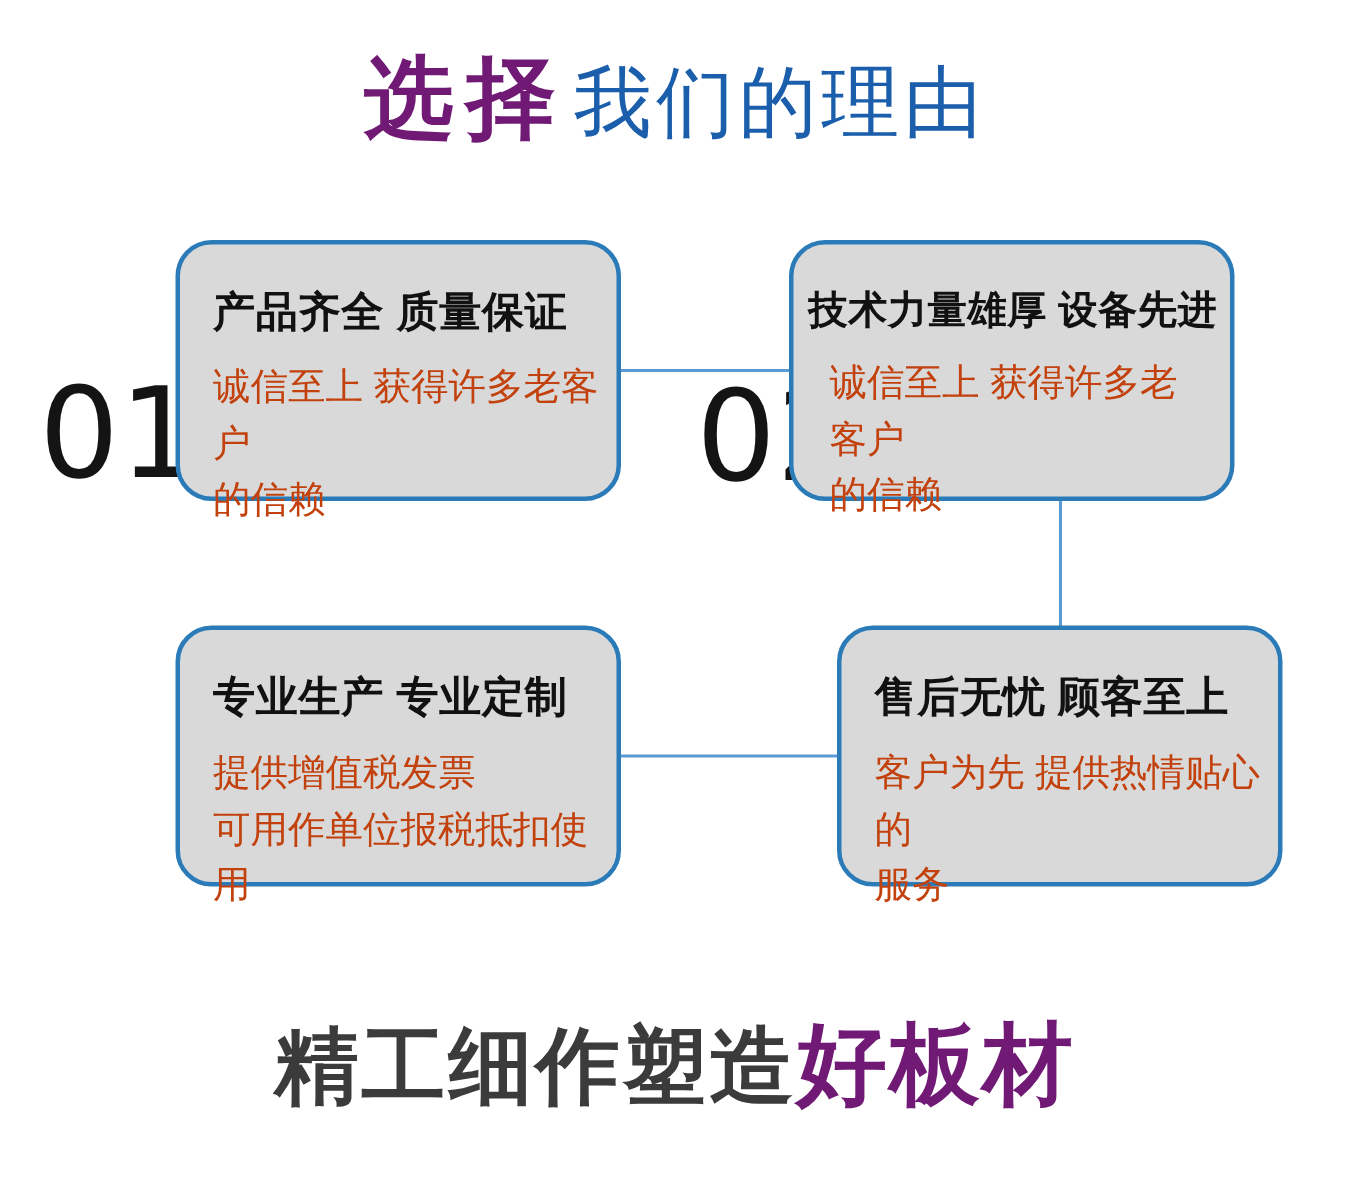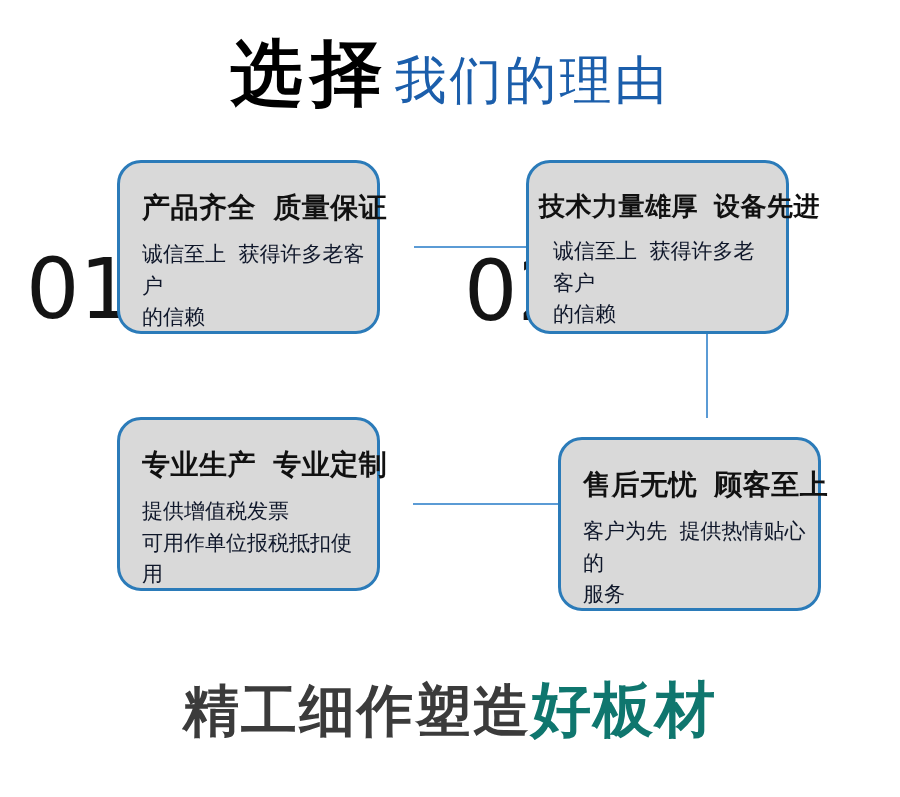--- a/index.html
+++ b/index.html
@@ -15,66 +15,65 @@
   
   .header {
     position: absolute;
     top: 26px;
     left: 0;
     width: 100%;
     text-align: center;
     white-space: nowrap;
   }
   .title-main {
-    font-size: 72px;
+    font-size: 60px;
     font-weight: 900;
-    color: #000000;
+    color: #701a75;
     letter-spacing: 8px;
     vertical-align: baseline;
   }
   .title-sub {
     font-size: 52px;
     font-weight: 500;
     color: #1b5eab;
     margin-left: 4px;
     letter-spacing: 3px;
     vertical-align: baseline;
   }
 
   
   .reason-box {
     position: absolute;
-    width: 263px;
+    width: 297px;
     height: 174px;
     background: #d9d9d9;
     border: 3px solid #2b7bb9;
     border-radius: 24px;
     box-sizing: border-box;
     padding: 26px 12px 0 22px;
-    font-family: Liberation Mono, monospace;
   }
   .box-title {
     font-size: 28px;
     font-weight: 700;
     color: #111111;
     white-space: nowrap;
     letter-spacing: 0.5px;
   }
   .box-desc {
-    font-size: 21px;
+    font-size: 25px;
     font-weight: 400;
-    color: #0f172a;
+    color: #c2410c;
     line-height: 1.5;
     margin-top: 13px;
     white-space: pre-line;
   }
   .pos-tl { left: 117px; top: 160px; }
   .pos-tr { left: 526px; top: 160px; }
   .pos-bl { left: 117px; top: 417px; }
-  .pos-br { left: 558px; top: 417px; margin-top: 20px; }
+  .pos-br { left: 558px; top: 417px; }
   .wide-title { padding-left: 10px; }
   .wide-title .box-title { font-size: 26px; }
   .wide-title .box-desc { padding-left: 14px; }
 
   
   .reason-number {
     position: absolute;
     font-family: "DejaVu Sans", sans-serif;
     font-weight: 500;
     font-size: 84px;
@@ -103,21 +102,21 @@
   }
   .tagline-dark {
     font-size: 56px;
     font-weight: 700;
     color: #3b3b3b;
     letter-spacing: 2px;
   }
   .tagline-orange {
     font-size: 60px;
     font-weight: 900;
-    color: #0f766e;
+    color: #701a75;
     letter-spacing: 2px;
   }
 </style>
 </head>
 <body>
 
 <div class="canvas">
 
   <div class="header">
     <span class="title-main">选择</span><span class="title-sub">我们的理由</span>

